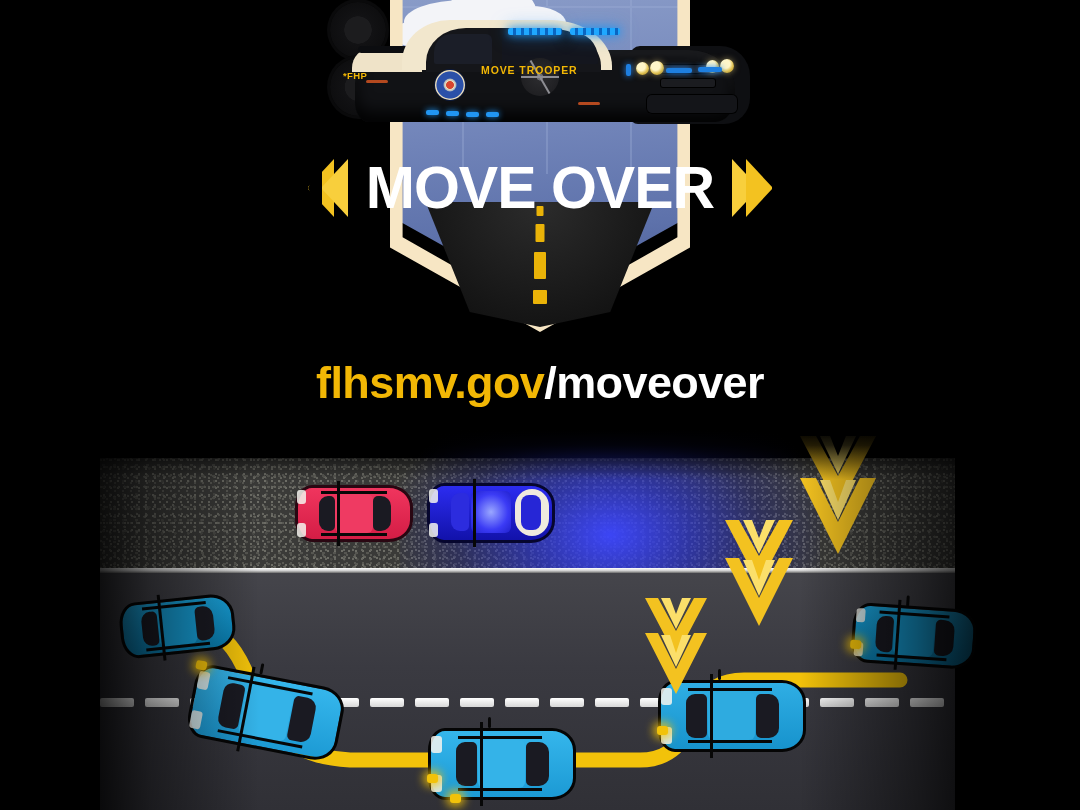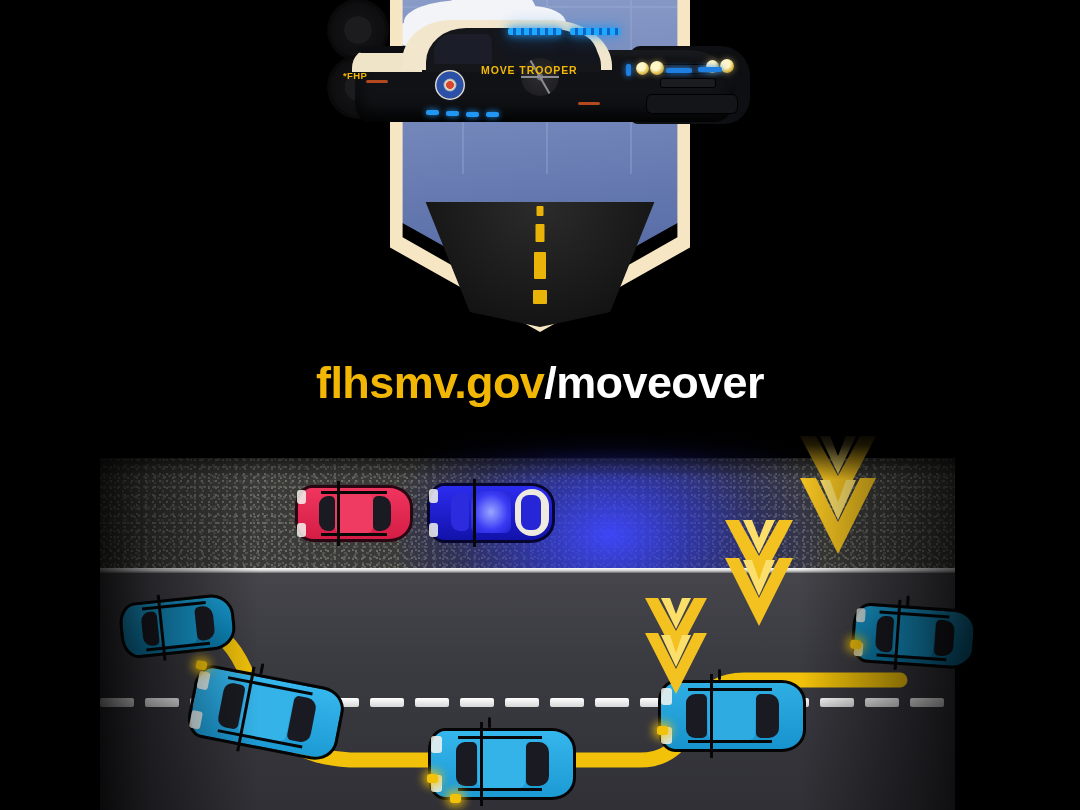--- a/index.html
+++ b/index.html
@@ -207,20 +207,31 @@
       <div class="wheel" style="left:186px;top:92px;width:58px;height:58px;">
         <div class="rim" style="width:38px;height:38px;"></div>
       </div>
 
       <div class="seal"></div>
       <div class="trooper-text">MOVE TROOPER</div>
       <div class="fhp-text">*FHP</div>
     </div>
   </div>
 
+  <div id="headline">
+    <div class="chev-group">
+      <div class="chev chev-l chev-mask-l"></div>
+      <div class="chev chev-l thin chev-mask-l"></div>
+    </div>
+    <div id="headline-text">MOVE OVER</div>
+    <div class="chev-group">
+      <div class="chev chev-r thin chev-mask-r"></div>
+      <div class="chev chev-r chev-mask-r"></div>
+    </div>
+  </div>
 
   <div id="url-line">
     <span id="url-domain">flhsmv.gov</span><span id="url-path">/moveover</span>
   </div>
 
   <div id="scene">
     <div id="scene-inner">
 
       <div id="shoulder">
         <div id="shoulder-tex"></div>

